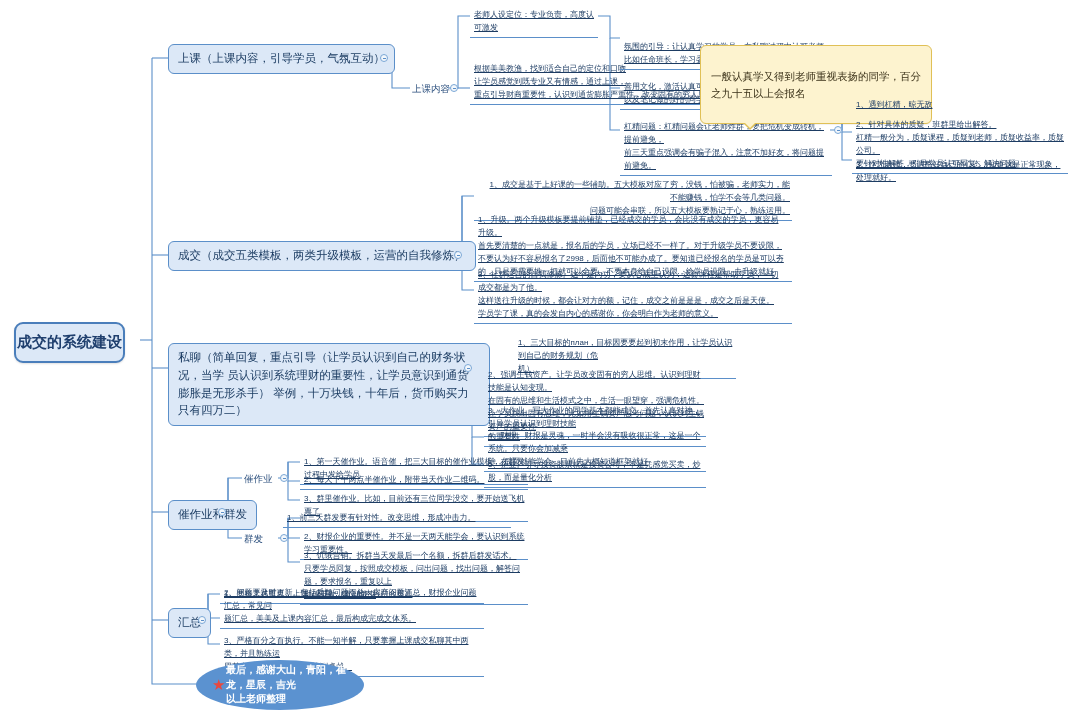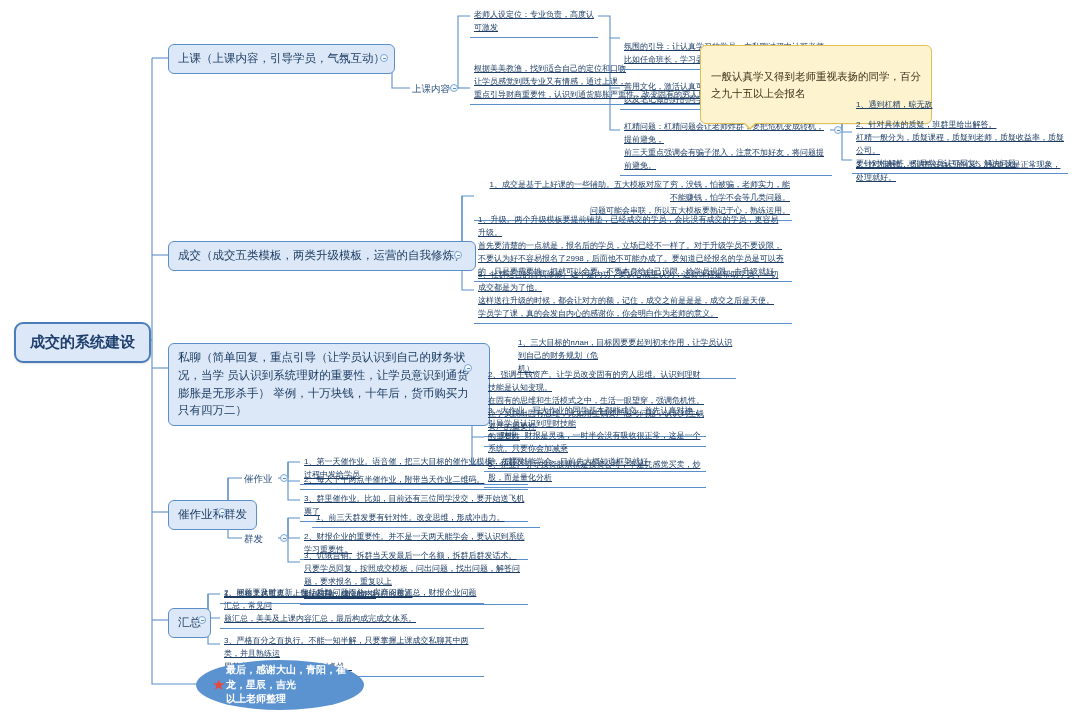--- a/index.html
+++ b/index.html
@@ -17,21 +17,21 @@
   .node { position: absolute; }
 
   
   .root {
     background: #dce8f7;
     border: 2px solid #4a7ebb;
     border-radius: 9px;
     color: #1f3f6e;
     font-weight: bold;
     font-size: 15px;
-    padding: 9px 14px;
+    padding: 9px 1px;
     white-space: nowrap;
     box-shadow: 0 1px 2px rgba(0,0,0,.12);
   }
 
   
   .lvl1 {
     background: #dce8f7;
     border: 1px solid #5b8fc9;
     border-radius: 6px;
     color: #17385f;
@@ -238,21 +238,21 @@
   <span class="toggle" style="left:218px; top:508px;"></span>
 
   <div class="node lvl2" style="left:242px; top:472px;">催作业</div>
   <span class="toggle" style="left:280px; top:474px;"></span>
   <div class="node leaf" style="left:300px; top:455px; width:228px;">1、第一天催作业。语音催，把三大目标的催作业模板，在群发过程中发给学员</div>
   <div class="node leaf" style="left:300px; top:473px; width:228px;">2、每天下午两点半催作业，附带当天作业二维码。</div>
   <div class="node leaf" style="left:300px; top:492px; width:228px;">3、群里催作业。比如，目前还有三位同学没交，要开始送飞机票了</div>
 
   <div class="node lvl2" style="left:242px; top:532px;">群发</div>
   <span class="toggle" style="left:280px; top:534px;"></span>
-  <div class="node leaf" style="left:312px; top:511px; width:228px;">1、前三天群发要有针对性。改变思维，形成冲击力。</div>
+  <div class="node leaf" style="left:283px; top:511px; width:228px;">1、前三天群发要有针对性。改变思维，形成冲击力。</div>
   <div class="node leaf" style="left:300px; top:530px; width:228px;">2、财报企业的重要性。并不是一天两天能学会，要认识到系统学习重要性。</div>
   <div class="node leaf" style="left:300px; top:549px; width:228px;">3、饥饿营销。拆群当天发最后一个名额，拆群后群发话术。
 只要学员回复，按照成交模板，问出问题，找出问题，解答问题，要求报名，重复以上
 动作五次，直到成交</div>
 
   <div class="node lvl1" style="left:168px; top:608px;">汇总</div>
   <span class="toggle" style="left:198px; top:616px;"></span>
 
   <div class="node leaf" style="left:220px; top:587px; width:264px;">1、要将上述重点，上课，私聊，成交的内容融会贯通</div>
   <div class="node leaf" style="left:220px; top:586px; width:264px;">2、问题要及时更新。包括质疑问题汇总，房产问题汇总，财报企业问题汇总，常见问

